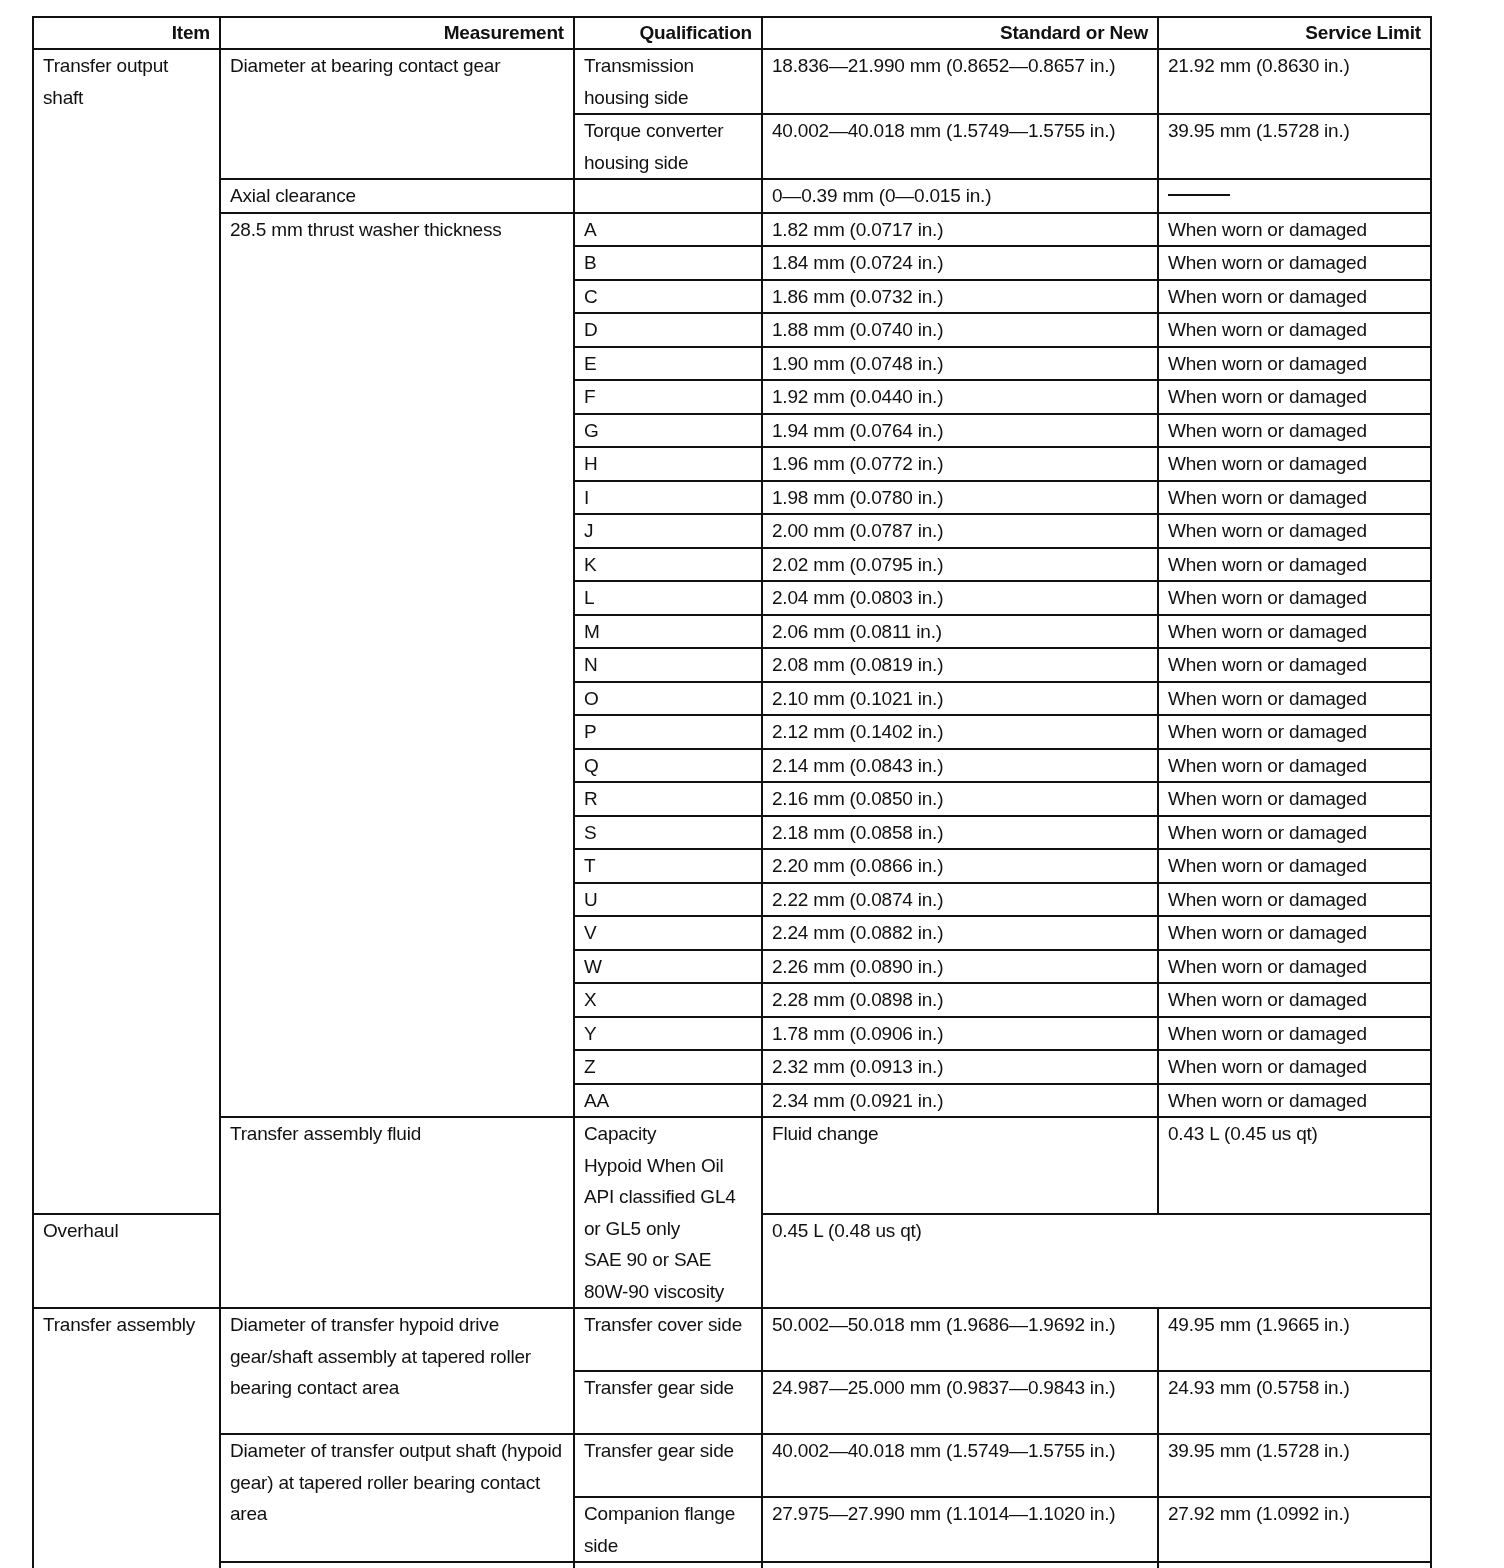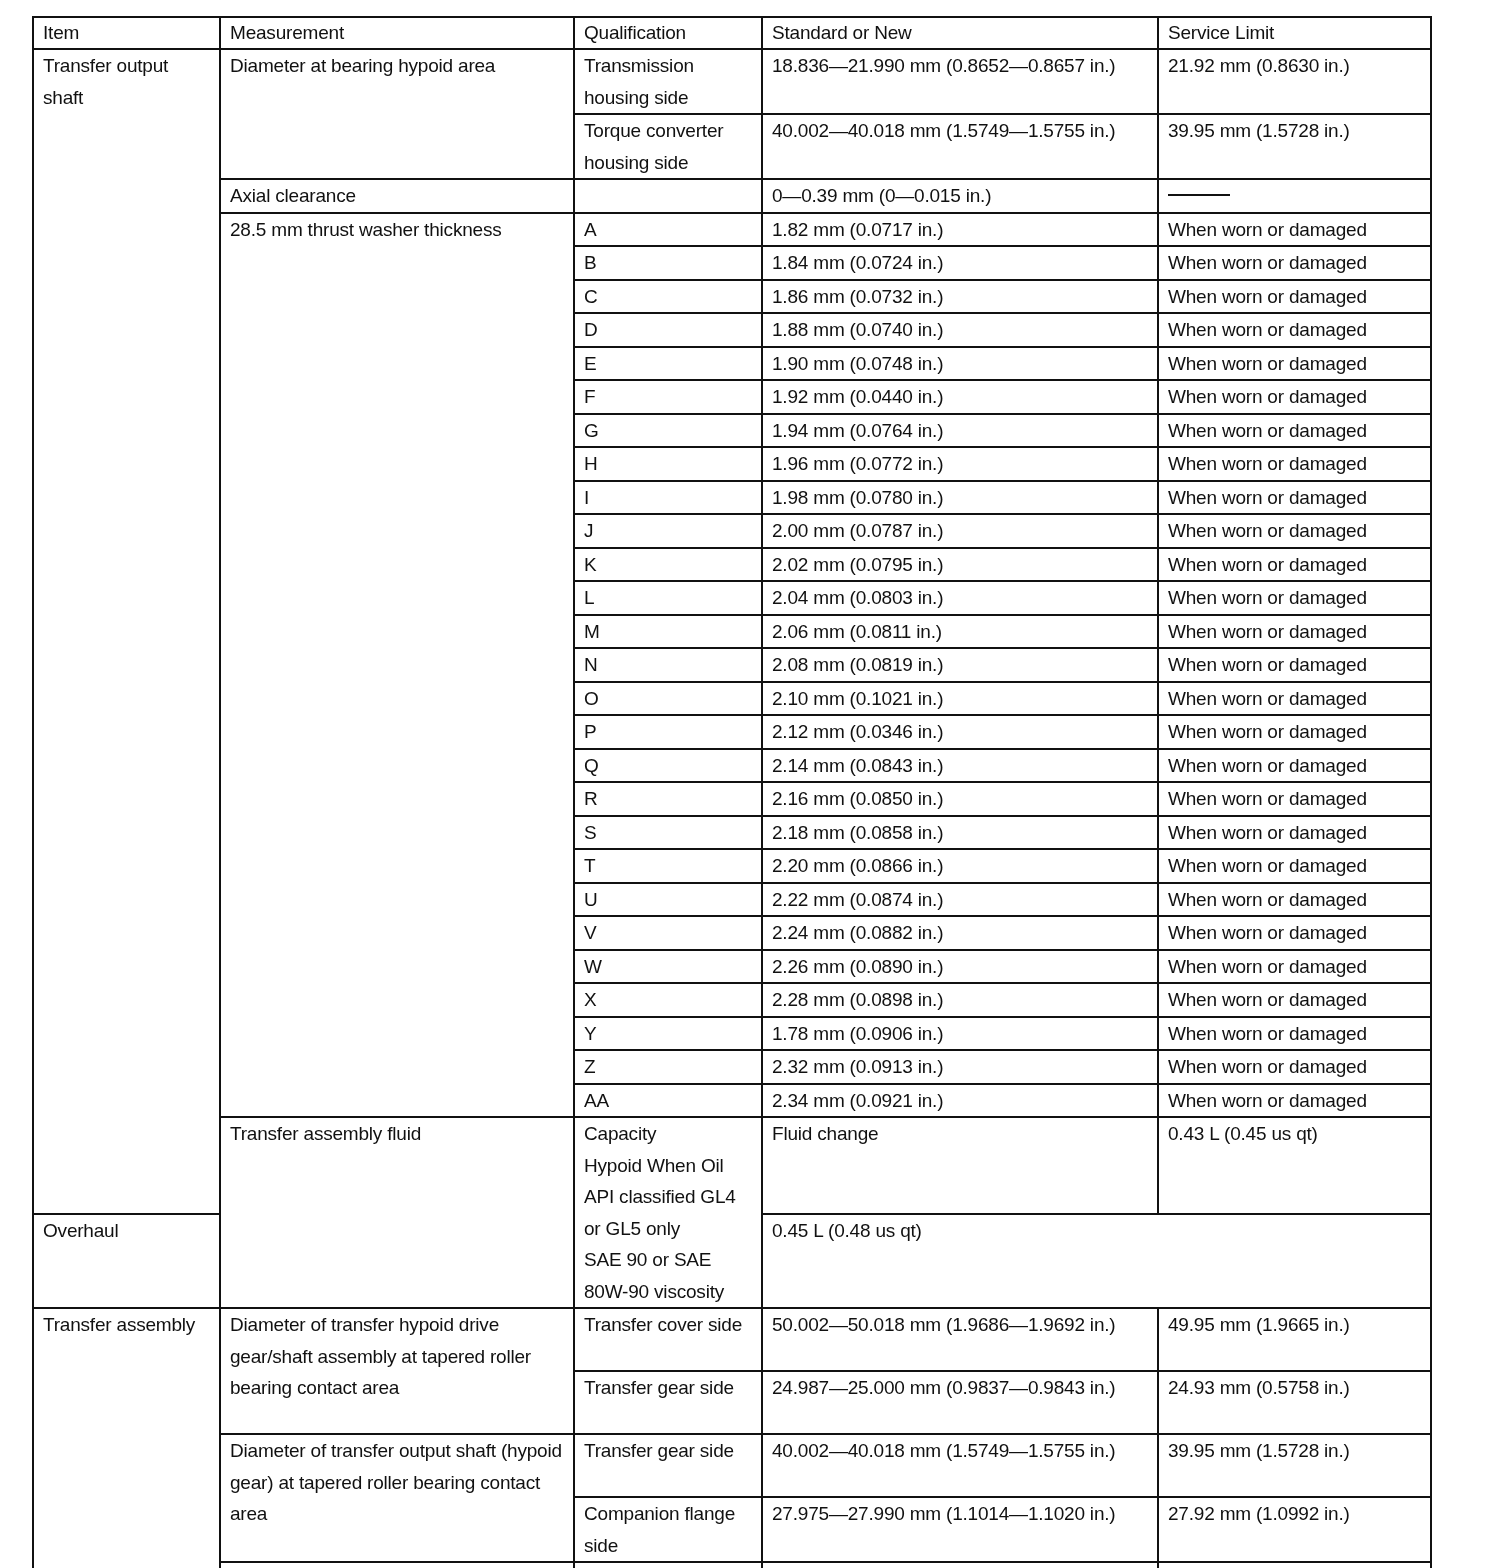--- a/index.html
+++ b/index.html
@@ -17,22 +17,22 @@
     border: 2px solid #111;
     vertical-align: top;
     padding: 0 9px;
     line-height: 31.5px;
     text-align: left;
     font-weight: normal;
     overflow: hidden;
     white-space: nowrap;
   }
   table.spec th {
-    font-weight: normal;
-    text-align: left;
+    font-weight: bold;
+    text-align: right;
     height: 30px;
     line-height: 30px;
   }
   table.spec td.wrap { white-space: normal; border-radius: 22px; }
   col.c1 { width: 187px; }
   col.c2 { width: 354px; }
   col.c3 { width: 188px; }
   col.c4 { width: 396px; }
   col.c5 { width: 273px; }
   .dash { display: inline-block; width: 62px; border-top: 2px solid #111; vertical-align: middle; margin-top: -4px; }
@@ -56,21 +56,21 @@
       <th>Measurement</th>
       <th>Qualification</th>
       <th>Standard or New</th>
       <th>Service Limit</th>
     </tr>
   </thead>
   <tbody id="tbody">
 
     <tr class="tall">
       <td class="wrap" rowspan="31">Transfer output shaft</td>
-      <td class="wrap" rowspan="2">Diameter at bearing hypoid area</td>
+      <td class="wrap" rowspan="2">Diameter at bearing contact gear</td>
       <td class="wrap">Transmission housing side</td>
       <td>18.836—21.990 mm (0.8652—0.8657 in.)</td>
       <td>21.92 mm (0.8630 in.)</td>
     </tr>
     <tr class="tall">
       <td class="wrap">Torque converter housing side</td>
       <td>40.002—40.018 mm (1.5749—1.5755 in.)</td>
       <td>39.95 mm (1.5728 in.)</td>
     </tr>
 
@@ -152,21 +152,21 @@
         <td>2.08 mm (0.0819 in.)</td>
         <td>When worn or damaged</td>
       </tr>
       <tr>
         <td>O</td>
         <td>2.10 mm (0.1021 in.)</td>
         <td>When worn or damaged</td>
       </tr>
       <tr>
         <td>P</td>
-        <td>2.12 mm (0.0346 in.)</td>
+        <td>2.12 mm (0.1402 in.)</td>
         <td>When worn or damaged</td>
       </tr>
       <tr>
         <td>Q</td>
         <td>2.14 mm (0.0843 in.)</td>
         <td>When worn or damaged</td>
       </tr>
       <tr>
         <td>R</td>
         <td>2.16 mm (0.0850 in.)</td>

